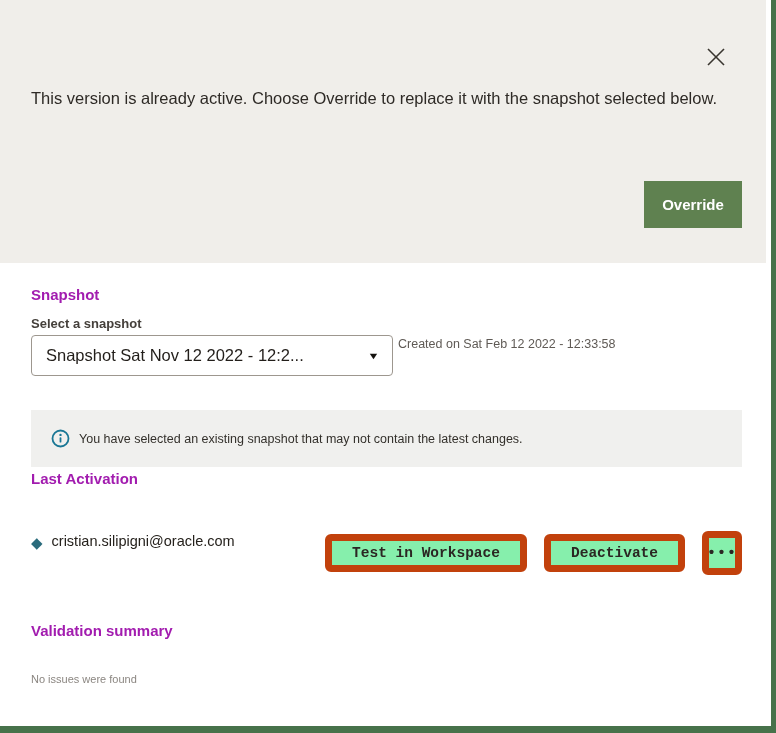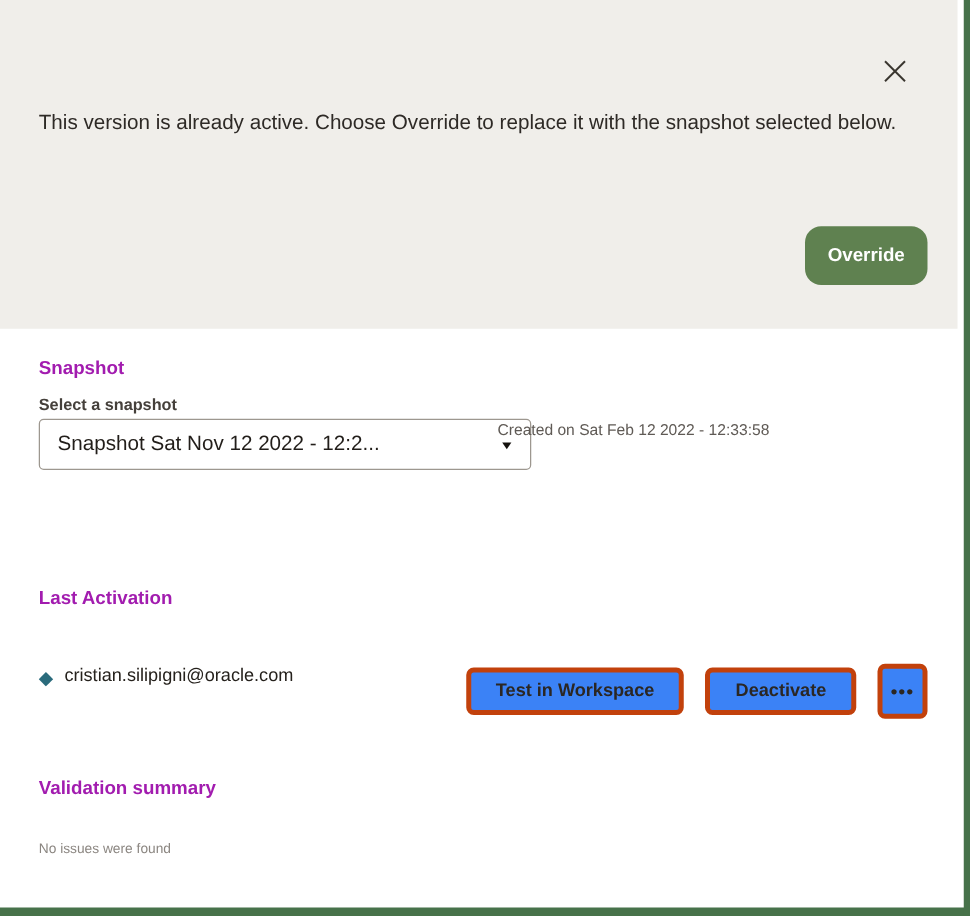--- a/index.html
+++ b/index.html
@@ -40,34 +40,34 @@
     background:none;border:none;cursor:pointer;padding:0;
     display:flex;align-items:center;justify-content:center;
   }
   .dialog-desc{
     position:absolute;top:87px;left:31px;width:700px;
     font-size:16.5px;line-height:1.45;color:#2e2a26;
   }
   .override-btn{
     position:absolute;top:181px;left:644px;width:98px;height:47px;
     background:var(--accent-green);color:#ffffff;
-    border:none;border-radius:13px;
+    border:none;border-radius:0;
     font-family:"Liberation Sans", sans-serif;
     font-size:15px;font-weight:600;cursor:pointer;
   }
   .section-heading{
     position:absolute;left:31px;
     font-size:15px;font-weight:bold;color:#a21caf;
   }
   .select-label{
     position:absolute;top:316px;left:31px;
     font-size:13px;font-weight:600;color:#45403b;
   }
   .snapshot-select{
-    position:absolute;top:335px;left:31px;width:394px;height:41px;
+    position:absolute;top:335px;left:31px;width:362px;height:41px;
     background:#ffffff;border:1px solid #9d978f;border-radius:4px;
     display:flex;align-items:center;padding:0 14px;
     cursor:pointer;
   }
   .snapshot-select .value{
     flex:1;font-size:16.5px;color:#221e1a;
     white-space:nowrap;overflow:hidden;
   }
   .caret{
     font-size:9px;color:#14110e;margin-left:8px;transform:scaleX(1.4);
@@ -92,22 +92,22 @@
     font-size:15px;color:var(--diamond-teal);
     margin-top:4px;margin-right:9px;line-height:1;
   }
   .activation-text{
     font-size:14.5px;line-height:1.38;color:#25211c;
   }
   .activation-buttons{
     margin-left:auto;display:flex;align-items:center;gap:17px;
   }
   .ghost-btn{
-    background:#3b82f6;border:4px solid #c2410c;border-radius:6px;
-    font-family:Liberation Sans, sans-serif;
+    background:#86efac;border:7px solid #c2410c;border-radius:6px;
+    font-family:Liberation Mono, monospace;
     font-size:14.5px;font-weight:bold;color:var(--text-dark);
     height:38px;padding:0 20px;cursor:pointer;
   }
   .more-btn{
     width:40px;height:44px;padding:0;
     font-size:15px;letter-spacing:1px;
     display:flex;align-items:center;justify-content:center;
   }
   .no-issues{
     position:absolute;top:673px;left:31px;
@@ -136,20 +136,30 @@
 
   <label class="select-label">Select a snapshot</label>
 
   <div class="snapshot-select" role="combobox">
     <span class="value">Snapshot Sat Nov 12 2022 - 12:2...</span>
     <span class="caret">▼</span>
   </div>
 
   <span class="created-text">Created on Sat Feb 12 2022 - 12:33:58</span>
 
+  <div class="info-banner">
+    <span style="display:flex;">
+      <svg width="19" height="19" viewBox="0 0 19 19">
+        <circle cx="9.5" cy="9.5" r="8" fill="none" stroke="#1a7795" stroke-width="1.8"></circle>
+        <circle cx="9.5" cy="5.9" r="1.2" fill="#1a7795"></circle>
+        <rect x="8.6" y="8.2" width="1.8" height="5.4" rx="0.9" fill="#1a7795"></rect>
+      </svg>
+    </span>
+    <span class="msg">You have selected an existing snapshot that may not contain the latest changes.</span>
+  </div>
 
   <h2 class="section-heading" style="top:470px;">Last Activation</h2>
 
   <div class="activation-row">
     <span class="diamond">◆</span>
     <div class="activation-text">
       <div>cristian.silipigni@oracle.com</div>
     </div>
     <div class="activation-buttons">
       <button class="ghost-btn">Test in Workspace</button>

